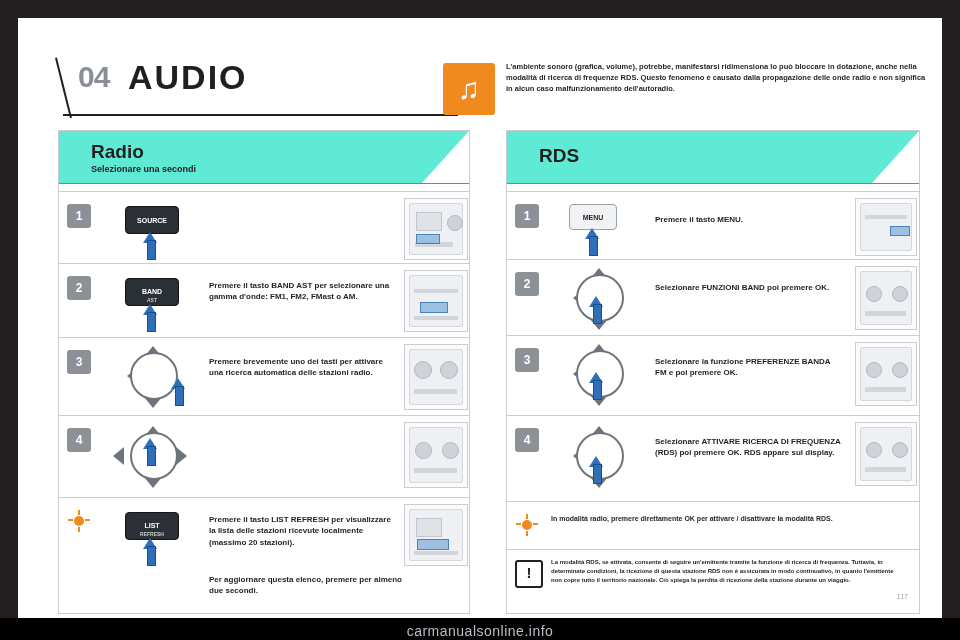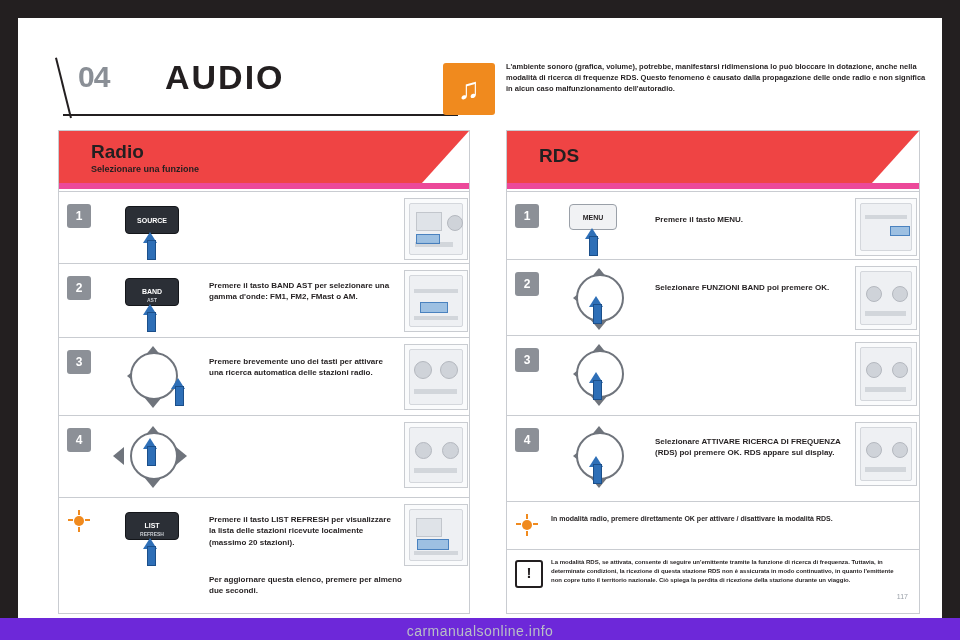--- a/index.html
+++ b/index.html
@@ -6,34 +6,34 @@
   body{width:960px;height:640px;background:#ffffff;font-family:"Liberation Sans",sans-serif;overflow:hidden;position:relative;}
   .page{position:absolute;left:0;top:0;width:960px;height:640px;background:#fff;}
   .leftbar{position:absolute;left:0;top:0;width:18px;height:640px;background:#231f20;}
   .rightbar{position:absolute;right:0;top:0;width:18px;height:640px;background:#231f20;}
   .topbar{position:absolute;left:0;top:0;width:960px;height:18px;background:#231f20;}
   .bottombar{position:absolute;left:0;bottom:0;width:960px;height:18px;background:#231f20;}
   .inner{position:absolute;left:18px;top:18px;width:924px;height:604px;background:#ffffff;}
 
   
   .chapnum{position:absolute;left:60px;top:42px;font-size:30px;font-weight:bold;color:#8a8f96;letter-spacing:-1px;}
-  .chaptitle{position:absolute;left:110px;top:40px;font-size:34px;font-weight:bold;color:#231f20;letter-spacing:2px;margin-left:37px;}
+  .chaptitle{position:absolute;left:110px;top:40px;font-size:34px;font-weight:bold;color:#231f20;letter-spacing:2px;}
   .chaprule{position:absolute;left:45px;top:96px;width:395px;height:2px;background:#231f20;}
   .chapdiag{position:absolute;left:37px;top:40px;width:2px;height:62px;background:#231f20;transform:rotate(-14deg);transform-origin:top left;}
   .chapicon{position:absolute;left:425px;top:45px;width:52px;height:52px;background:#f08a1e;border-radius:3px;}
   .chapicon .gl{position:absolute;left:0;top:0;width:52px;height:52px;color:#fff;font-size:30px;line-height:52px;text-align:center;}
 
   
   .intro{position:absolute;left:488px;top:44px;width:420px;font-size:7.5px;font-weight:bold;color:#231f20;line-height:1.45;}
 
   
   .panel{position:absolute;background:#fff;border:1px solid #c9ccd1;}
   .panel-l{left:40px;top:112px;width:410px;height:482px;}
   .panel-r{left:488px;top:112px;width:412px;height:482px;}
-  .panelhdr{position:absolute;left:0;top:0;width:100%;height:52px;background:#ef4444;border-bottom:6px solid #ec4899;}
+  .panelhdr{position:absolute;left:0;top:0;width:100%;height:52px;background:#5eead4;border-bottom:1px solid #ec4899;}
   .panelhdr .cut{position:absolute;right:0;top:0;width:46px;height:52px;background:#fff;
      clip-path:polygon(100% 0,100% 100%,0 100%);border-left:1px solid #c9ccd1;}
   .ptitle{position:absolute;left:32px;top:10px;font-size:19px;font-weight:bold;color:#231f20;}
   .psub{position:absolute;left:32px;top:33px;font-size:9px;font-weight:bold;color:#231f20;}
 
   
   .step{position:absolute;left:0;border-top:1px solid #c9ccd1;}
   .stepnum{position:absolute;left:8px;width:24px;height:24px;background:#8c9097;color:#fff;border-radius:3px;
     font-size:12px;font-weight:bold;text-align:center;line-height:24px;}
   .steptext{position:absolute;font-size:8px;font-weight:bold;color:#231f20;line-height:1.42;}
@@ -69,21 +69,21 @@
   .face .hl{position:absolute;background:#8fb8e0;opacity:.85;border:1px solid #2e6fb7;}
 
   .note{position:absolute;font-size:7px;font-weight:bold;color:#231f20;line-height:1.42;}
   .sunicon{position:absolute;width:22px;height:22px;}
   .sunicon .c{position:absolute;left:6px;top:6px;width:10px;height:10px;border-radius:50%;background:#f08a1e;}
   .sunicon .r{position:absolute;background:#f08a1e;width:2px;height:5px;left:10px;}
   .bang{position:absolute;left:8px;width:24px;height:24px;background:#fff;border:2px solid #231f20;border-radius:3px;
         color:#231f20;font-size:15px;font-weight:bold;text-align:center;line-height:22px;}
 
   .footer{position:absolute;right:34px;bottom:22px;font-size:7px;color:#9aa0a8;}
-  .wm{position:absolute;left:0;bottom:0;width:960px;height:22px;background:#6d28d9;}
+  .wm{position:absolute;left:0;bottom:0;width:960px;height:22px;background:#000000;}
   .wmtxt{position:absolute;left:50%;transform:translateX(-50%);bottom:1px;font-size:14px;color:#b9bec6;letter-spacing:.5px;}
 </style>
 </head>
 <body>
 
 <div class="page">
   <div class="topbar"></div>
   <div class="bottombar"></div>
   <div class="leftbar"></div>
   <div class="rightbar"></div>
@@ -96,21 +96,21 @@
     <div class="chaptitle">AUDIO</div>
     <div class="chapicon">
         <div class="gl">♫</div>
       </div>
 
     <div class="intro">L'ambiente sonoro (grafica, volume), potrebbe, manifestarsi ridimensiona   lo può bloccare in dotazione, anche nella modalità di ricerca di frequenze RDS. Questo fenomeno è causato dalla propagazione delle onde radio e non significa in alcun caso malfunzionamento dell'autoradio.</div>
 
     <div class="panel panel-l">
       <div class="panelhdr">
         <div class="ptitle">Radio</div>
-        <div class="psub">Selezionare una funzione</div>
+        <div class="psub">Selezionare una secondi</div>
         <div class="cut"></div>
       </div>
 
       <div class="step" style="top:60px;width:410px;height:72px;">
         <div class="stepnum" style="top:12px;">1</div>
         <div class="btn" style="left:66px;top:14px;width:52px;height:26px;">
           <div class="lbl">SOURCE</div>
         </div>
         <div class="hand" style="left:84px;top:40px;">
             <div class="tipt"></div>
@@ -272,20 +272,21 @@
           <div class="tri up"></div>
             <div class="tri down"></div>
             <div class="tri left2"></div>
             <div class="tri right2"></div>
           <div class="ring"></div>
         </div>
         <div class="hand" style="left:82px;top:36px;">
             <div class="tipt"></div>
             <div class="stem"></div>
           </div>
+        <div class="steptext" style="left:148px;top:20px;width:185px;">Selezionare la funzione PREFERENZE BANDA FM e poi premere OK.</div>
         <div class="thumb" style="left:348px;top:6px;width:60px;height:62px;">
           <div class="face">
               <div class="knob" style="left:10%;top:26%;width:14px;height:14px;"></div>
               <div class="knob" style="left:62%;top:26%;width:14px;height:14px;"></div>
               <div class="bar" style="left:8%;bottom:16%;width:82%;height:5px;"></div>
             </div>
         </div>
       </div>
 
       <div class="step" style="top:284px;width:412px;height:86px;">

